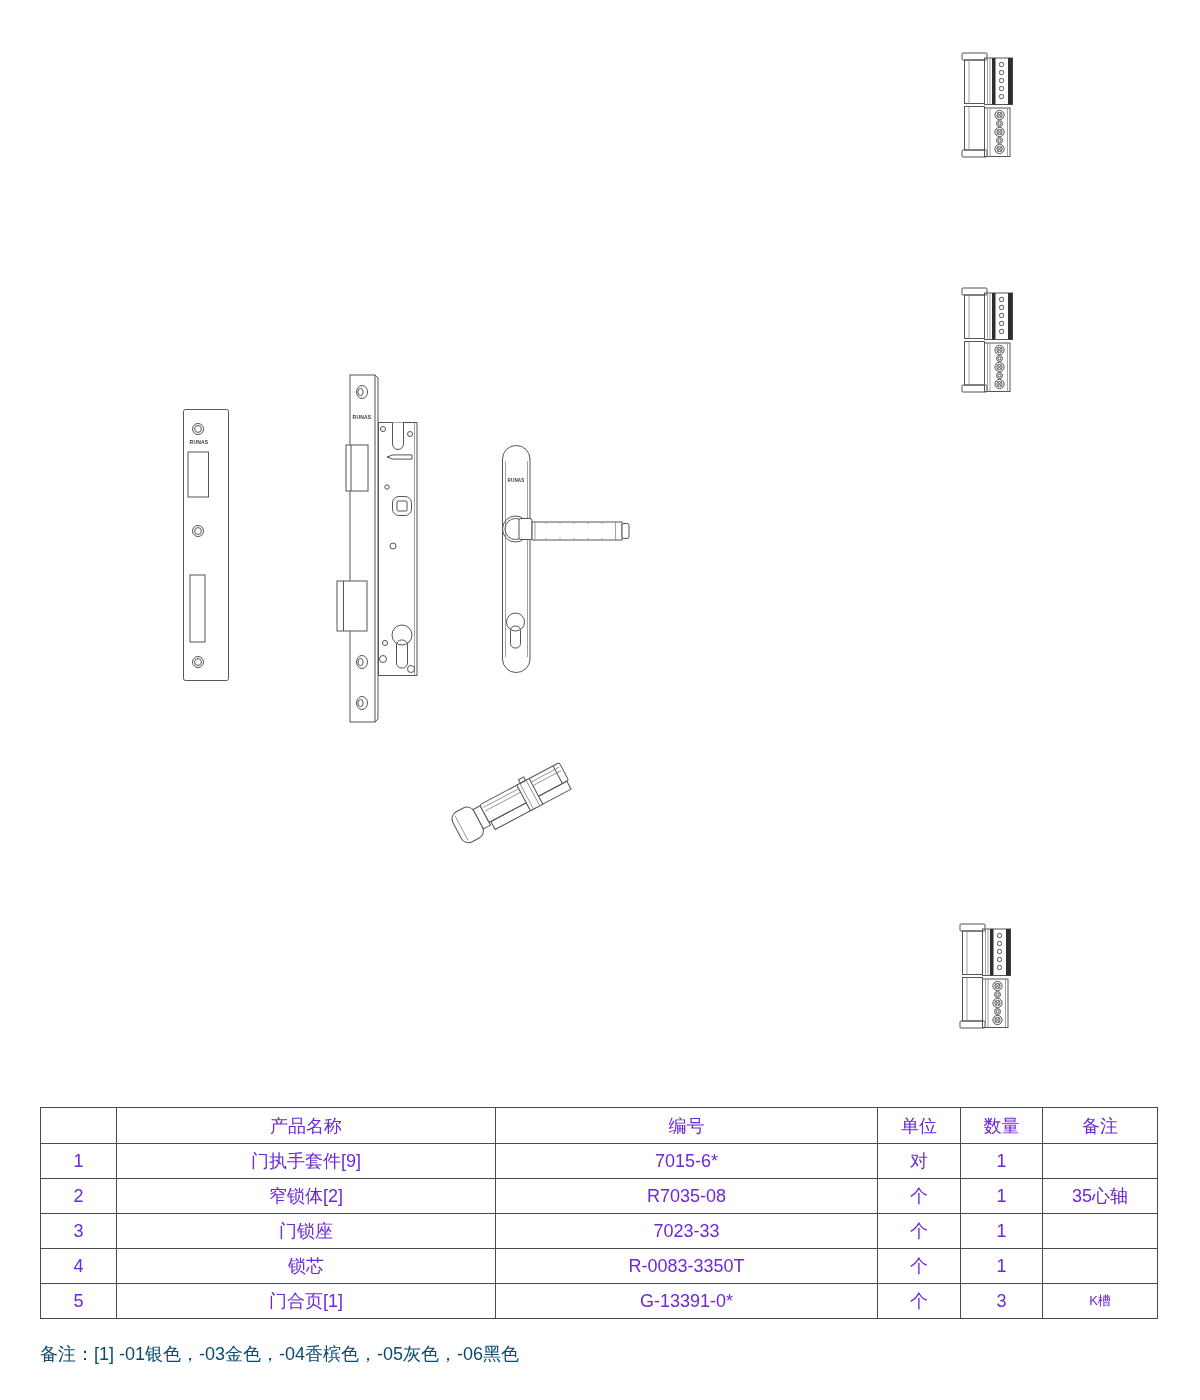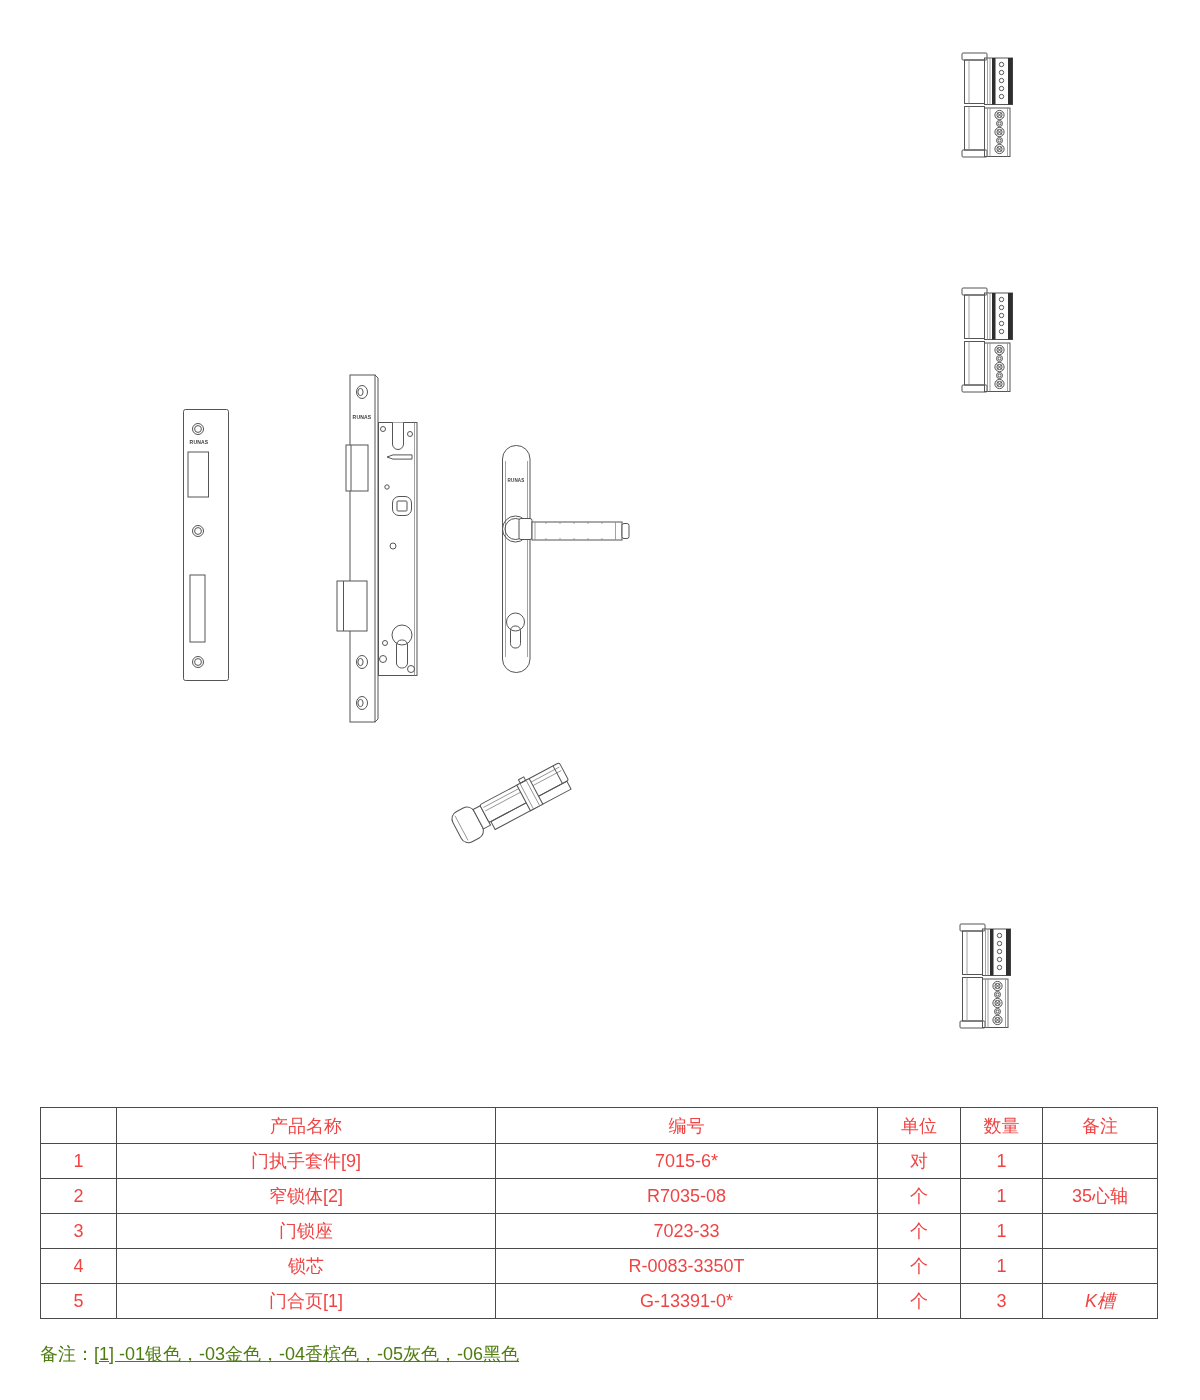--- a/index.html
+++ b/index.html
@@ -9,31 +9,31 @@
 
   
   svg .ln{fill:none;stroke:#555;stroke-width:1;}
   svg .thin{fill:none;stroke:#8a8a8a;stroke-width:0.8;}
   svg .dark{fill:#2e2e2e;stroke:none;}
   svg .brand{font-family:"Liberation Sans",sans-serif;font-weight:bold;font-size:5px;
              letter-spacing:0.2px;fill:#3a3a3a;stroke:none;text-anchor:middle;}
 
   
   table.parts{border-collapse:collapse;table-layout:fixed;width:1117px;
-              font-size:18px;color:#ef4444;}
+              font-size:18px;color:#6d28d9;}
   table.parts th,table.parts td{border:1px solid #4a4a4a;text-align:center;
               vertical-align:middle;font-weight:normal;padding:0;height:34px;
               white-space:nowrap;overflow:hidden;}
   table.parts th{height:35px;}
-  table.parts td.small{font-size:18px;font-style:italic;}
+  table.parts td.small{font-size:13px;}
 
   
-  .notes{display:flex;font-size:18px;line-height:29px;color:#4d7c0f;}
+  .notes{display:flex;font-size:18px;line-height:29px;color:#0c4a6e;}
   .notes .lbl{flex:0 0 auto;}
-  .notes .lines div{white-space:nowrap;text-decoration:underline;}
+  .notes .lines div{white-space:nowrap;}
 </style>
 </head>
 <body>
 
 <div class="page">
 
   <svg width="0" height="0" style="position:absolute" aria-hidden="true">
     <defs>
       <g id="hinge-sym" class="ln">
 

